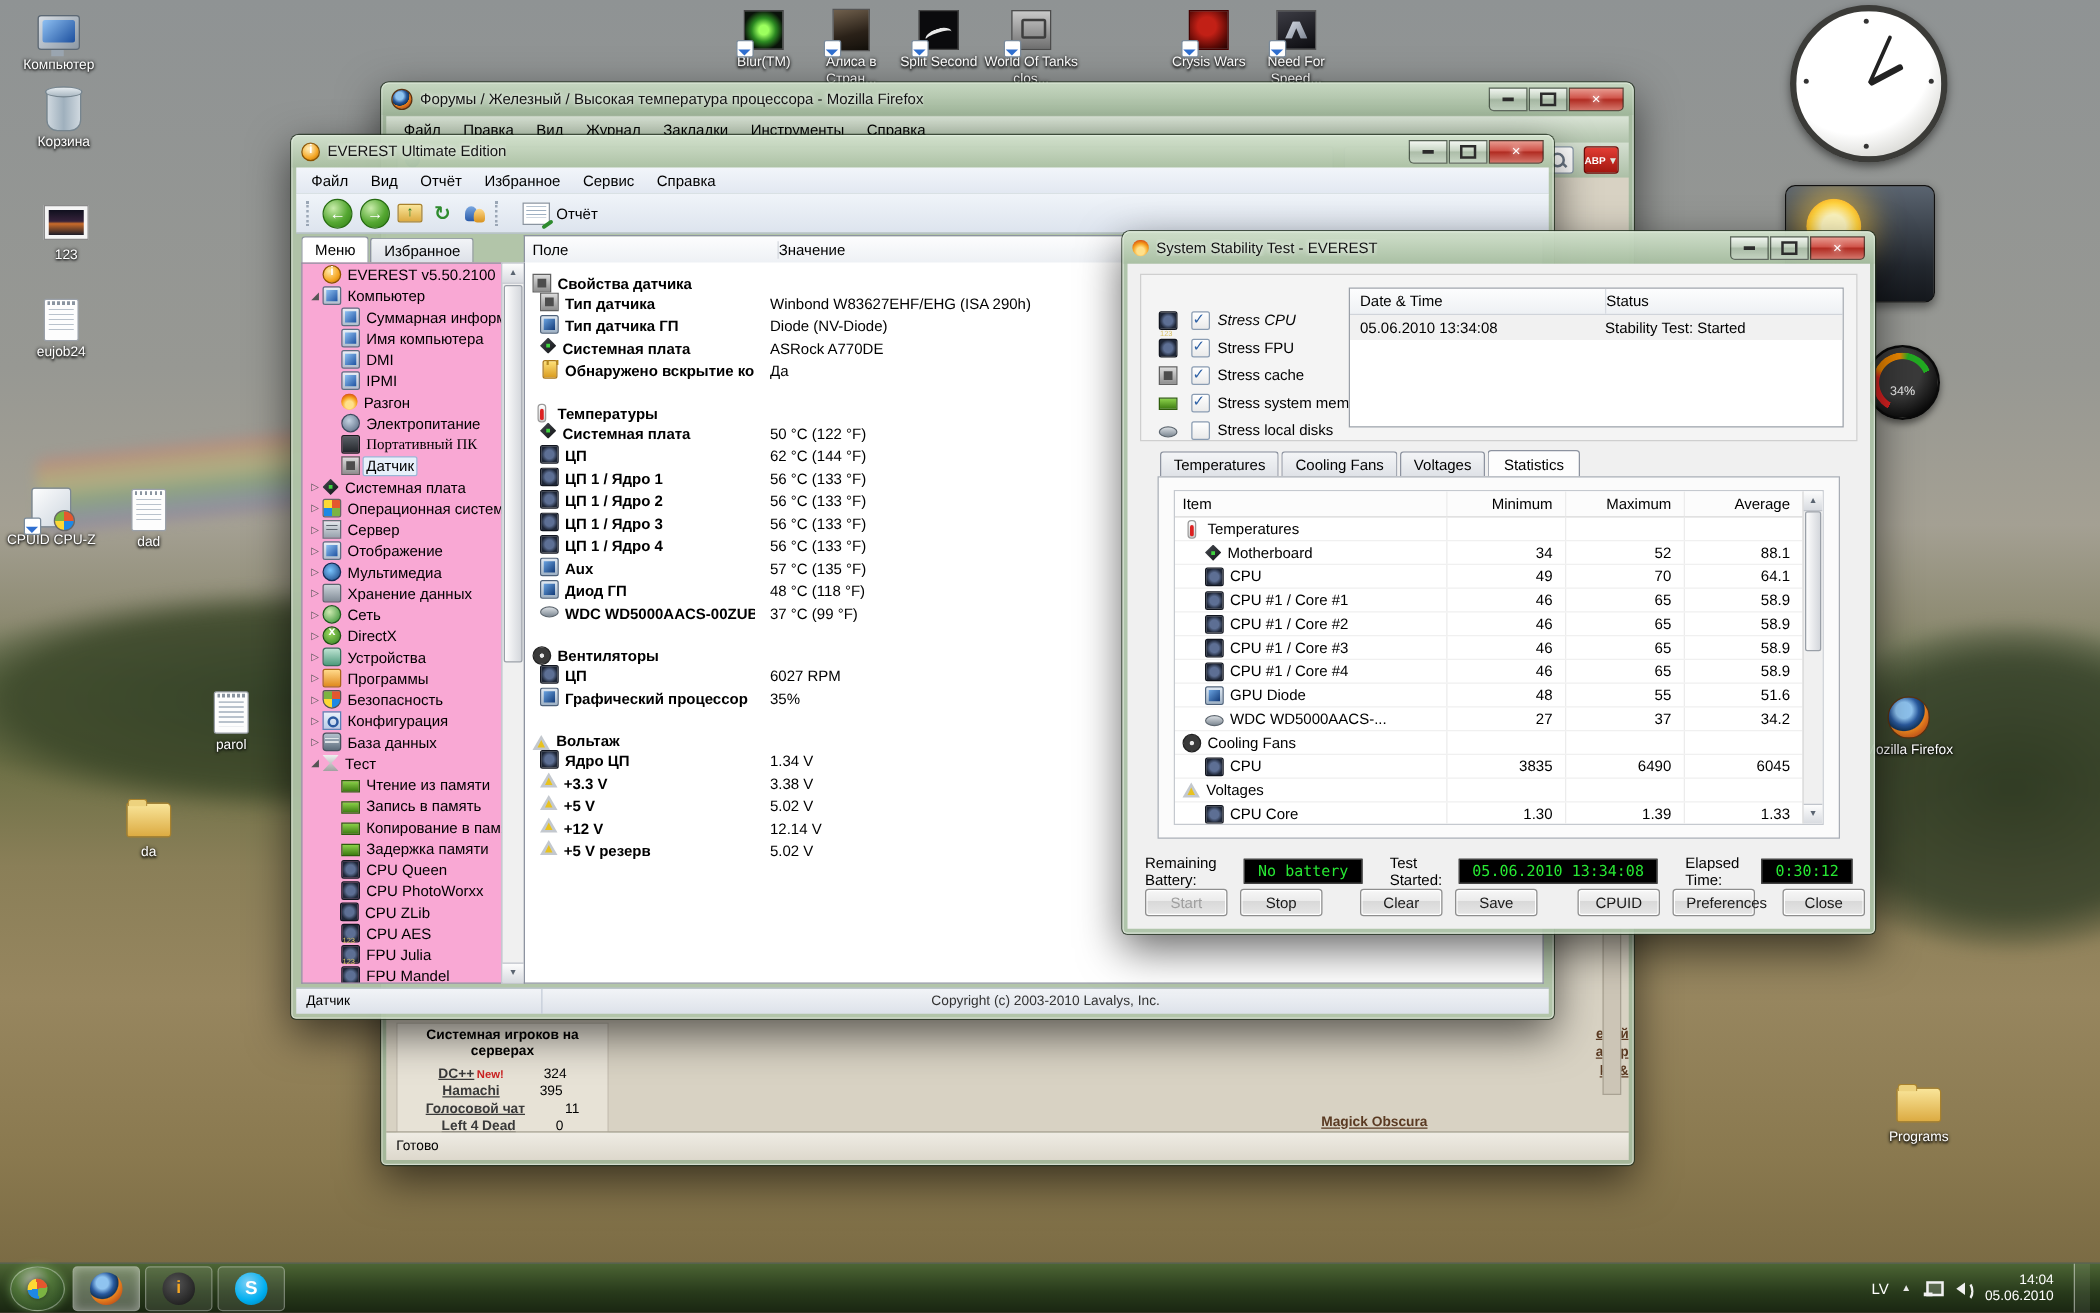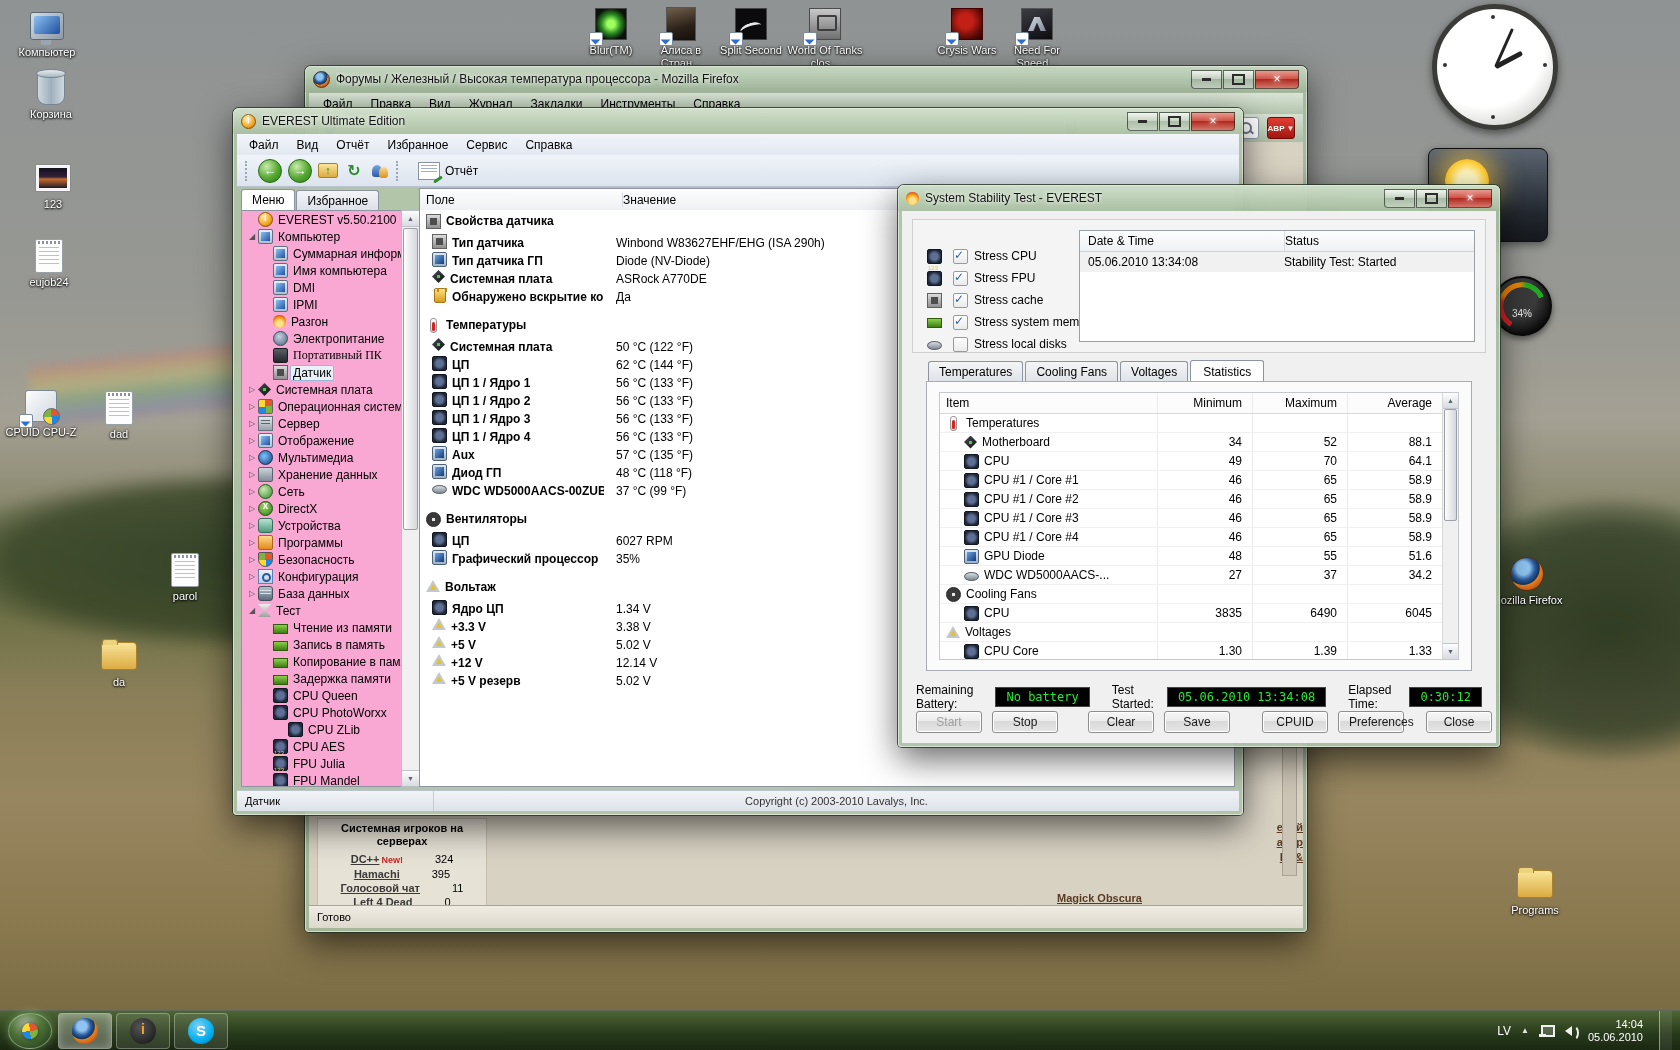--- a/index.html
+++ b/index.html
@@ -196,21 +196,21 @@
   .varrow{height:15px;display:flex;align-items:center;justify-content:center;font-size:7px;color:#5a6470;
     background:linear-gradient(#fdfdfd,#d8dbe0);border-bottom:1px solid #c0c4cb;}
   .varrow.bottom{position:absolute;left:0;right:0;bottom:0;border-top:1px solid #c0c4cb;border-bottom:none;}
   .vthumb{position:absolute;left:1px;right:1px;background:linear-gradient(90deg,#fdfdfd,#d4d7dc);border:1px solid #9aa0a8;border-radius:2px;}
   .ev-colhead{position:absolute;left:186px;right:8px;top:80px;height:22px;display:flex;background:linear-gradient(#fdfdfe,#edf0f4);
     border:1px solid #8d93a0;border-bottom:1px solid #c8ccd4;font-size:12px;align-items:center;}
   .ev-colhead .c1{width:196px;padding-left:6px;border-right:1px solid #d4d8de;}
   .ev-datapanel{position:absolute;left:186px;right:8px;top:102px;bottom:28px;background:#fff;border:1px solid #8d93a0;border-top:none;
     overflow:hidden;font-size:12px;padding-top:4px;}
   .sec-gap{height:12px;}
-  .sec-head{display:flex;align-items:flex-start;height:20px;padding-left:6px;font-weight:bold;}
+  .sec-head{display:flex;align-items:flex-end;height:20px;padding-left:6px;font-weight:bold;}
   .sens-row{position:relative;height:18px;line-height:18px;}
   .sens-label{position:absolute;left:12px;right:calc(100% - 196px);display:flex;align-items:flex-start;white-space:nowrap;overflow:hidden;width:172px;font-weight:bold;}
   .sens-val{position:absolute;left:196px;white-space:nowrap;}
   .ev-status{position:absolute;left:4px;right:4px;bottom:4px;height:20px;display:flex;font-size:11px;
     background:linear-gradient(#f2f4f7,#dde2ea);border-top:1px solid #b9c2d0;}
   .ev-status .cell1{width:180px;border-right:1px solid #c3cbd8;display:flex;align-items:center;padding:0 8px;}
   .ev-status .cell2{flex:1;display:flex;align-items:center;justify-content:center;color:#333;}
 
   
   #stwin{left:898px;top:185px;width:602px;height:562px;background:rgba(172,194,166,.95);}
@@ -672,21 +672,21 @@
         <div class="trow" style="padding-left: 19px;">
           <span class="exp"></span>
           <span class="ico i-cpu"></span>
           <span class="tlabel">CPU Queen</span>
         </div>
         <div class="trow" style="padding-left: 19px;">
           <span class="exp"></span>
           <span class="ico i-cpu"></span>
           <span class="tlabel">CPU PhotoWorxx</span>
         </div>
-        <div class="trow" style="padding-left: 34px;">
+        <div class="trow" style="padding-left: 18px;">
           <span class="exp"></span>
           <span class="ico i-cpu"></span>
           <span class="tlabel">CPU ZLib</span>
         </div>
         <div class="trow" style="padding-left: 19px;">
           <span class="exp"></span>
           <span class="ico i-cpu"></span>
           <span class="tlabel">CPU AES</span>
         </div>
         <div class="trow" style="padding-left: 19px;">
@@ -882,21 +882,21 @@
           </span>
         <span class="wcb">
             <span class="maxbox"></span>
           </span>
         <span class="wcb close">×</span>
       </span>
     </div>
     <div class="st-body">
       <div class="st-top">
         <div id="st-checks">
-            <div class="cb-row" style="top: 28px;">
+            <div class="cb-row" style="top: 28px; font-style: italic;">
               <span class="ico i-cpu"></span>
               <span class="cb on"></span>
               <span>Stress CPU</span>
             </div>
             <div class="cb-row" style="top: 50px;">
               <span class="ico i-fpu"></span>
               <span class="cb on"></span>
               <span>Stress FPU</span>
             </div>
             <div class="cb-row" style="top: 72px;">

